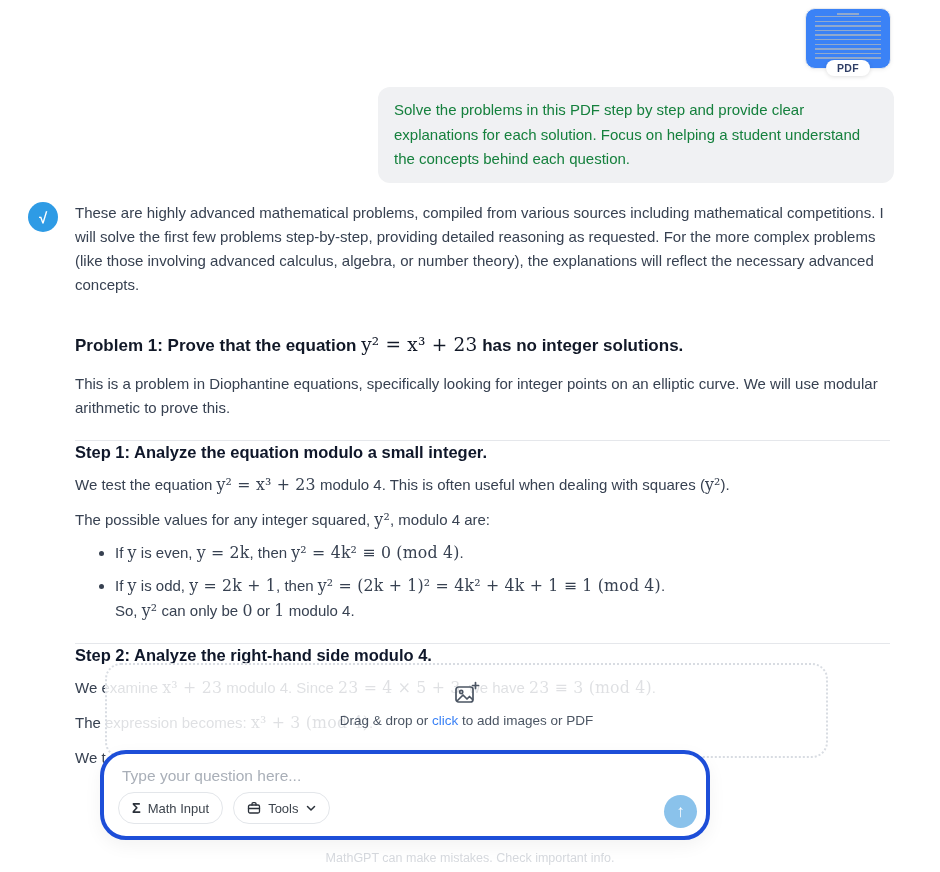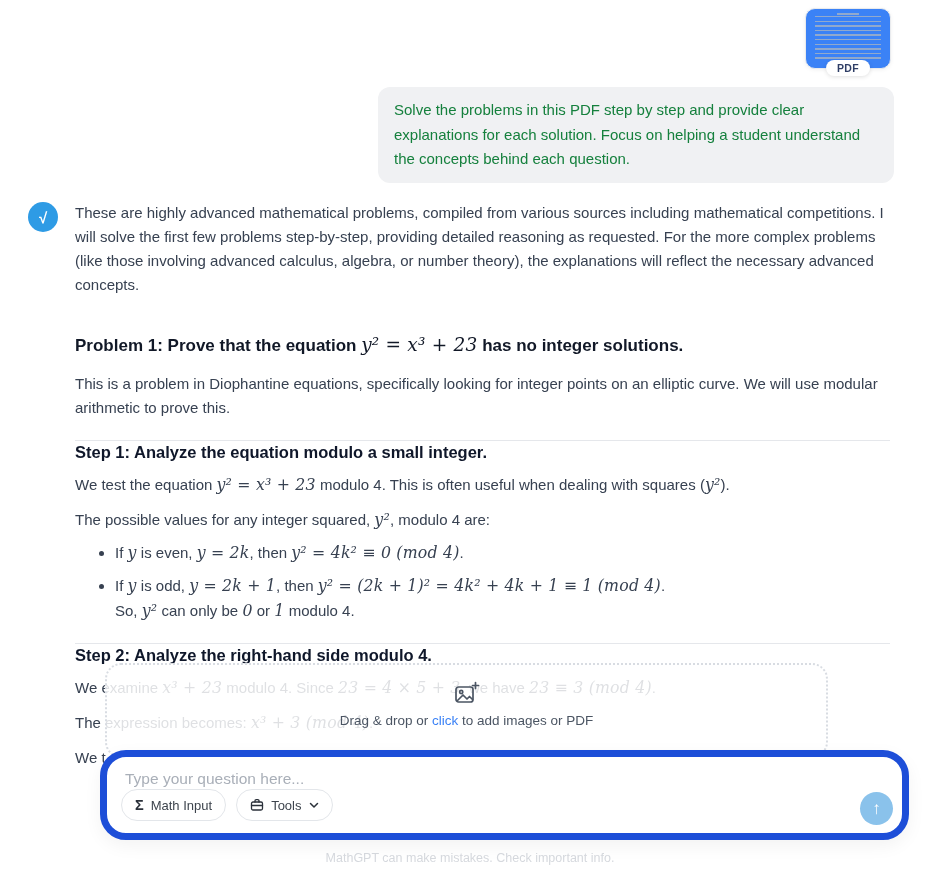--- a/index.html
+++ b/index.html
@@ -34,32 +34,32 @@
   h3.h-problem { margin-top:36px; font-size:17px; line-height:23px; font-weight:700; color:#111827; }
   h3.h-problem .seg-math { font-weight:400; font-size:18.5px; }
   .content p.body { margin-top:15px; }
   .content hr { border:none; border-top:1px solid #e5e7eb; margin-top:20px; }
   .content h4 { font-size:16.5px; line-height:22px; font-weight:700; color:#0f172a; }
   .line { margin-top:11px; }
   .line.first { margin-top:10px; }
   .content ul { margin:8px 0 0 0; padding-left:40px; }
   .content li { margin-top:8px; line-height:25px; }
   .content li:first-child { margin-top:0; }
-  .seg-math { font-family:"DejaVu Serif", serif; font-style:italic; font-size:1.05em; letter-spacing:.2px; }
+  .seg-math { font-family:"DejaVu Serif", serif; font-size:1.05em; letter-spacing:.2px; }
   .seg-link { color:#3b82f6; text-decoration:none; cursor:pointer; }
 
   
   .dropzone { position:absolute; left:105px; top:663px; width:723px; height:95px; z-index:5;
     background:rgba(255,255,255,0.84); border:2px dotted #d8dce2; border-radius:16px;
     display:flex; flex-direction:column; align-items:center; padding-top:15px; cursor:pointer; }
   .dz-text { margin-top:6px; font-size:13.5px; color:#4b5563; }
 
   
-  .composer { position:absolute; left:100px; top:750px; width:809px; height:90px; z-index:10;
-    background:#fff; border:7px solid #1d4ed8; border-radius:26px;
+  .composer { position:absolute; left:100px; top:750px; width:610px; height:90px; z-index:10;
+    background:#fff; border:4px solid #1d4ed8; border-radius:26px;
     box-shadow:0 6px 18px rgba(0,0,0,0.05); }
   .composer input { position:absolute; left:18px; top:13px; width:560px; border:none; outline:none;
     font-family:"Liberation Sans",sans-serif; font-size:15.5px; color:#1f2937; background:transparent; }
   .composer input::placeholder { color:#a9afb8; }
   .composer-buttons { position:absolute; left:14px; bottom:12px; display:flex; gap:10px; }
   .pill-btn { display:flex; align-items:center; gap:7px; height:32px; padding:0 13px;
     background:#fff; border:1px solid #e3e6ea; border-radius:18px; font-family:"Liberation Sans",sans-serif;
     font-size:13px; color:#3d444d; cursor:pointer; }
   .pill-btn .sigma { font-size:14.5px; font-weight:600; color:#2b313a; }
   .pill-btn svg { display:block; }

